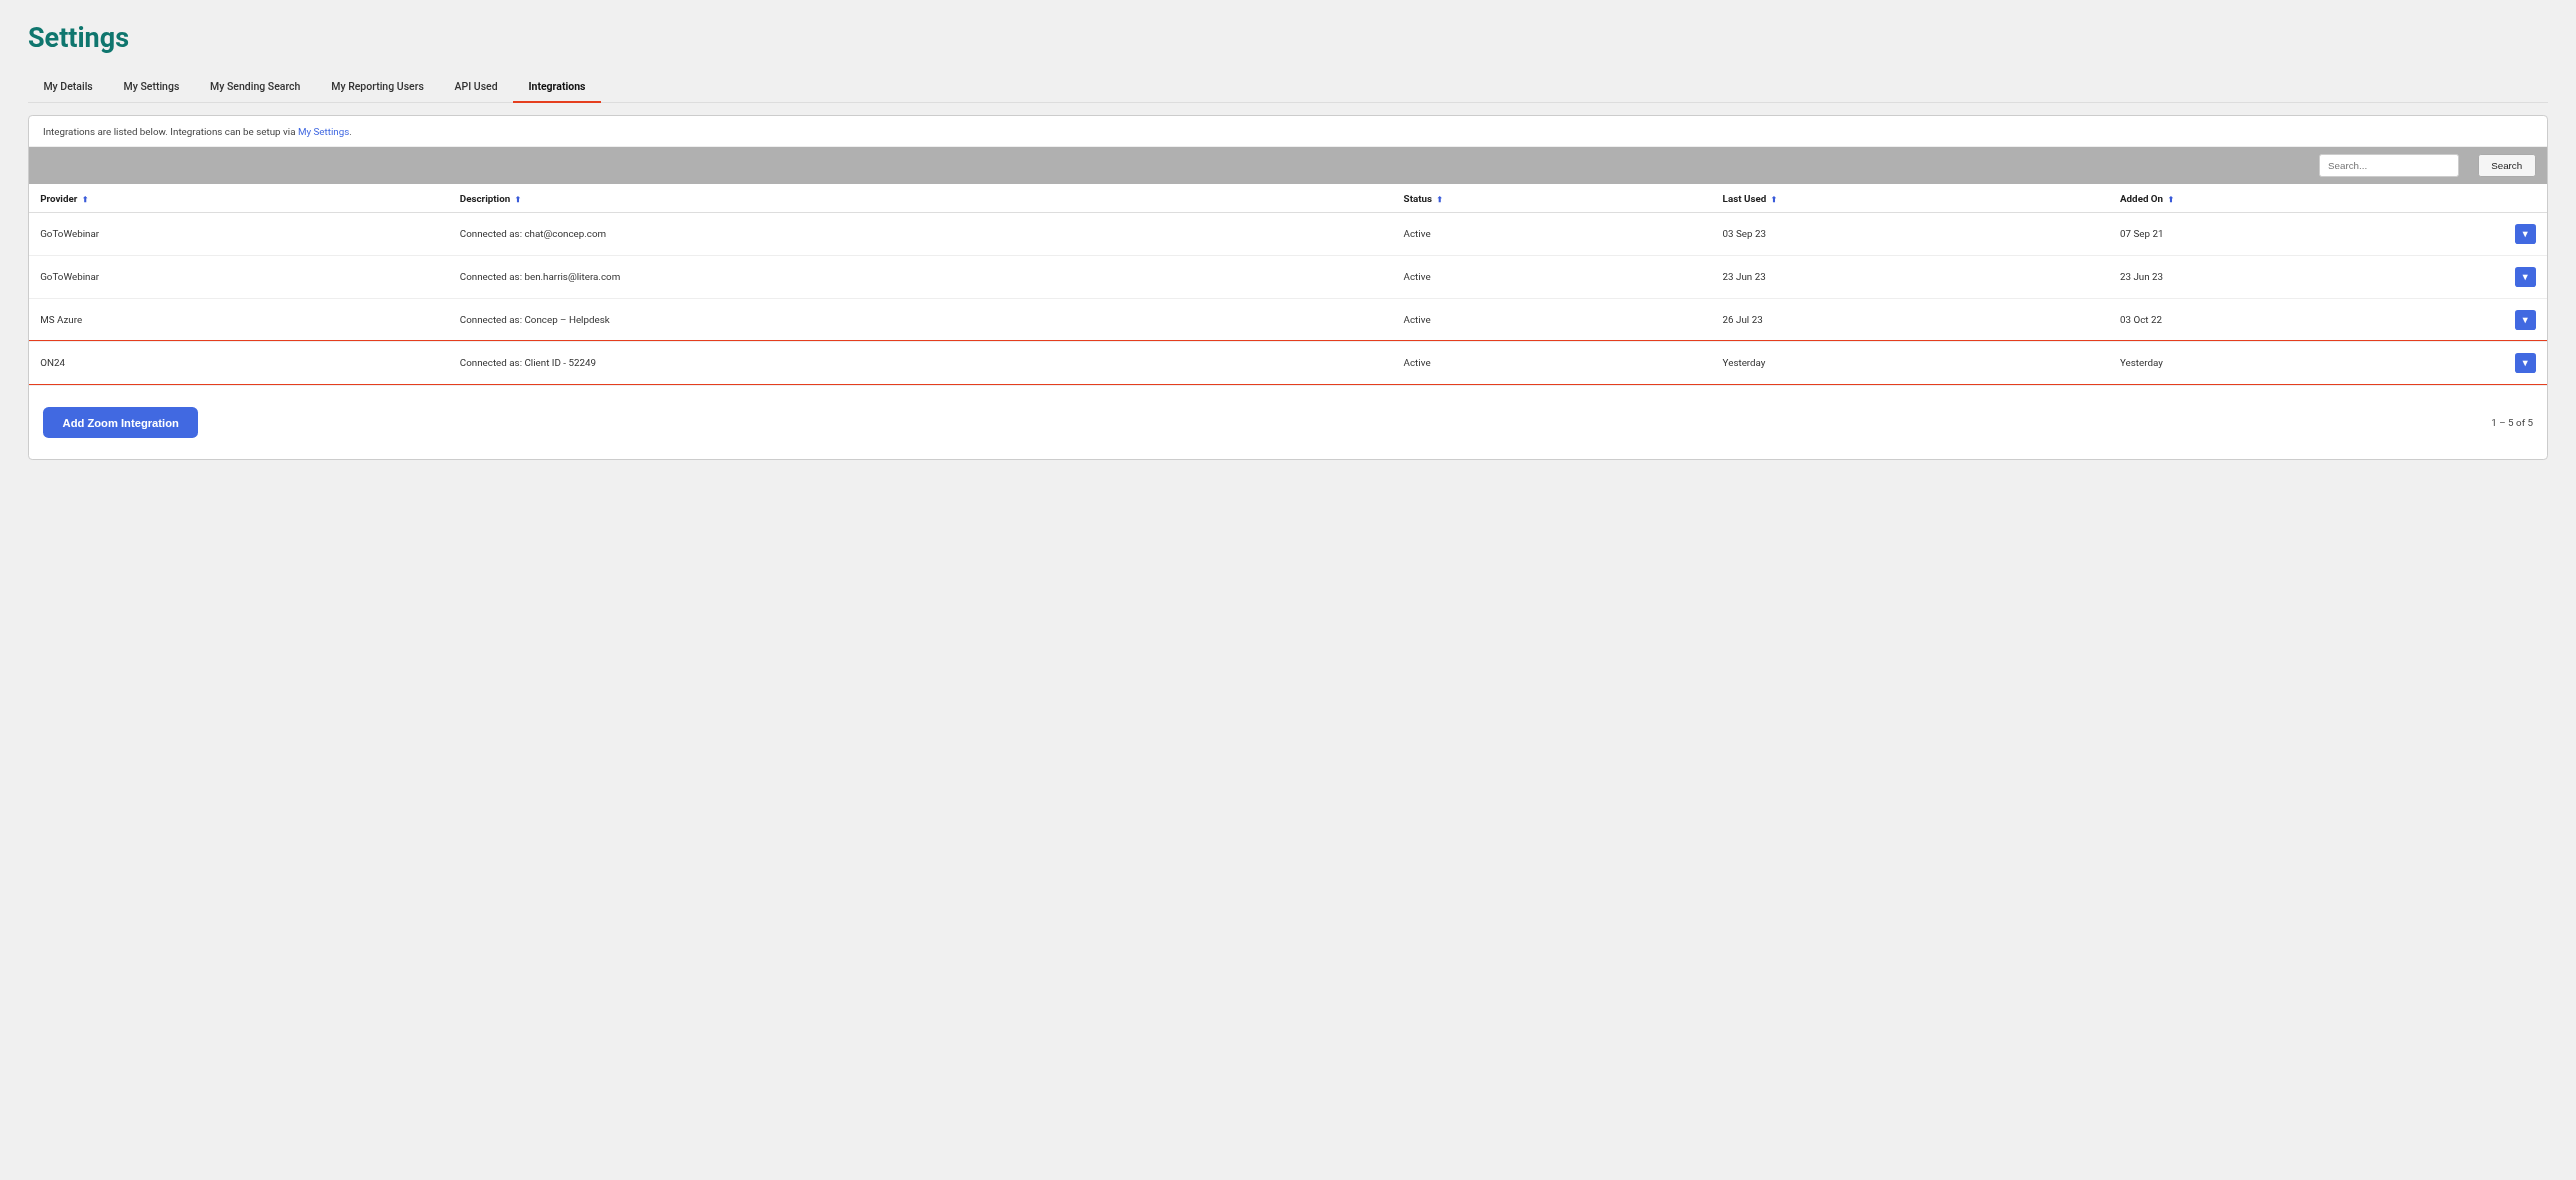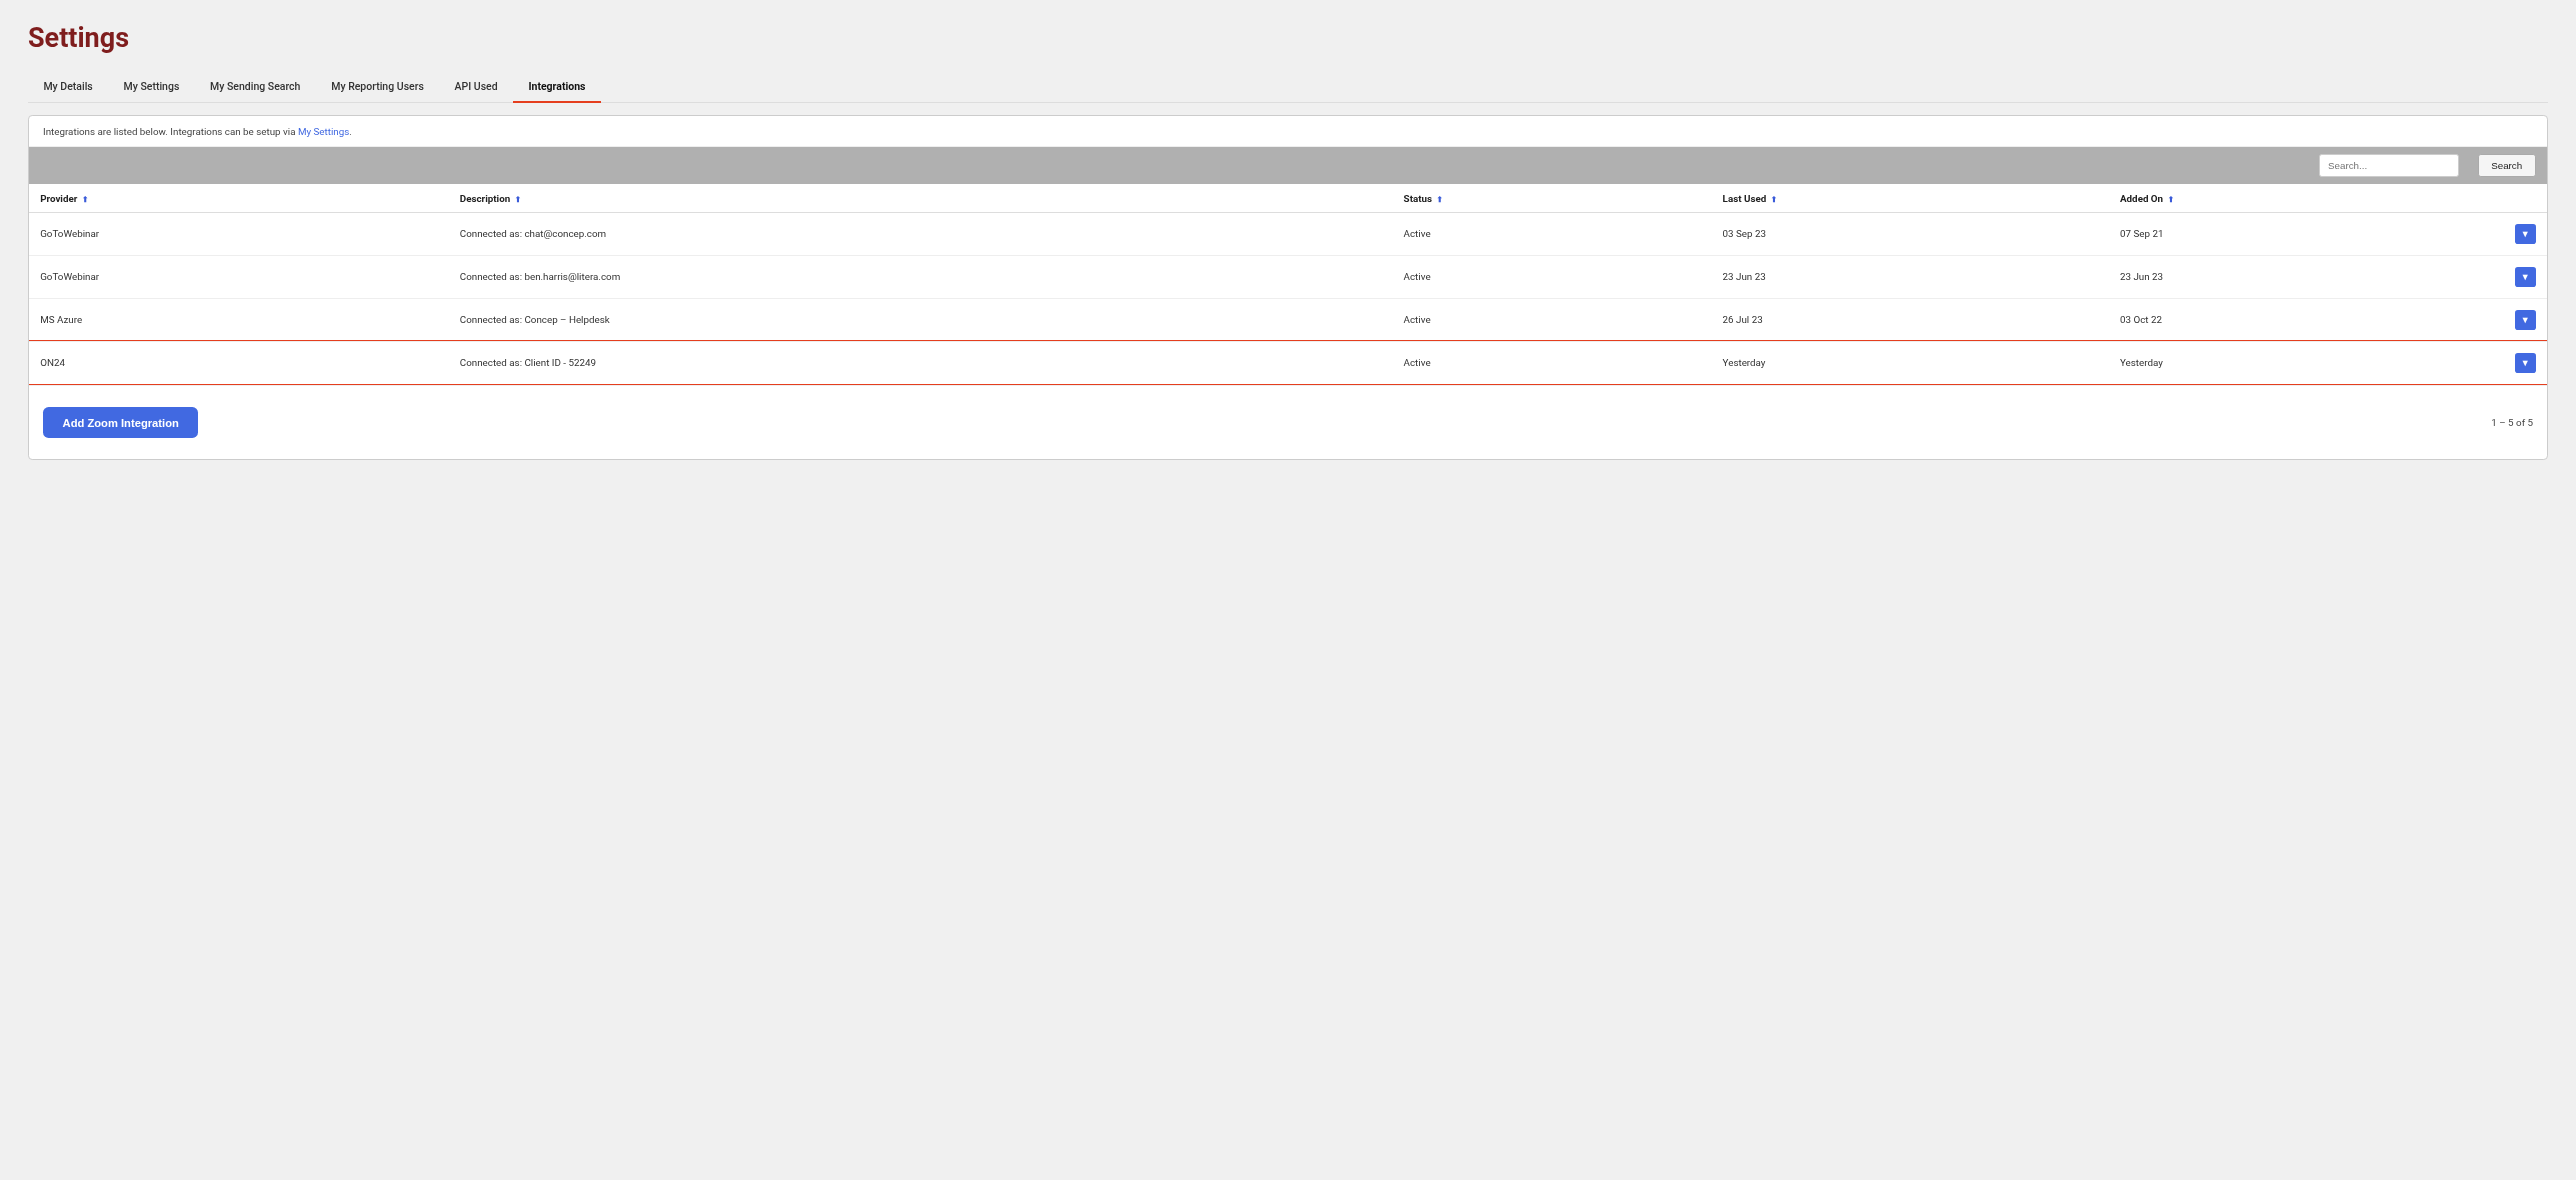--- a/index.html
+++ b/index.html
@@ -7,21 +7,21 @@
       font-family: -apple-system, BlinkMacSystemFont, 'Segoe UI', Roboto, Arial, sans-serif;
       background: #f0f0f0;
       padding: 22.4px 28px;
       color: #222;
       font-size: 10.5px;
     }
     h1 {
       font-size: 27px;
       font-weight: 700;
       margin-bottom: 17px;
-      color: #7f1d1d;
+      color: #0f766e;
     }
     .tabs {
       display: flex;
       gap: 0;
       border-bottom: 1.4px solid #ddd;
       margin-bottom: 12px;
     }
     .tab {
       padding: 8.4px 15.4px;
       font-size: 10.5px;

